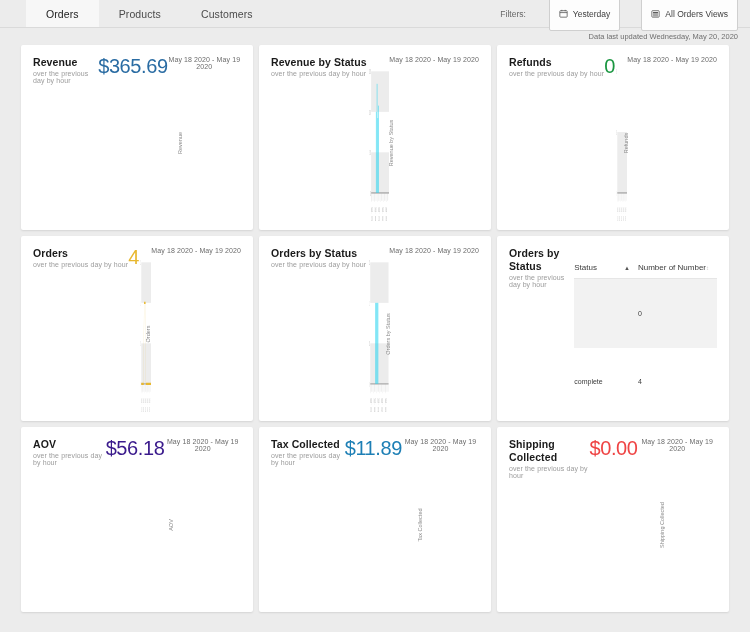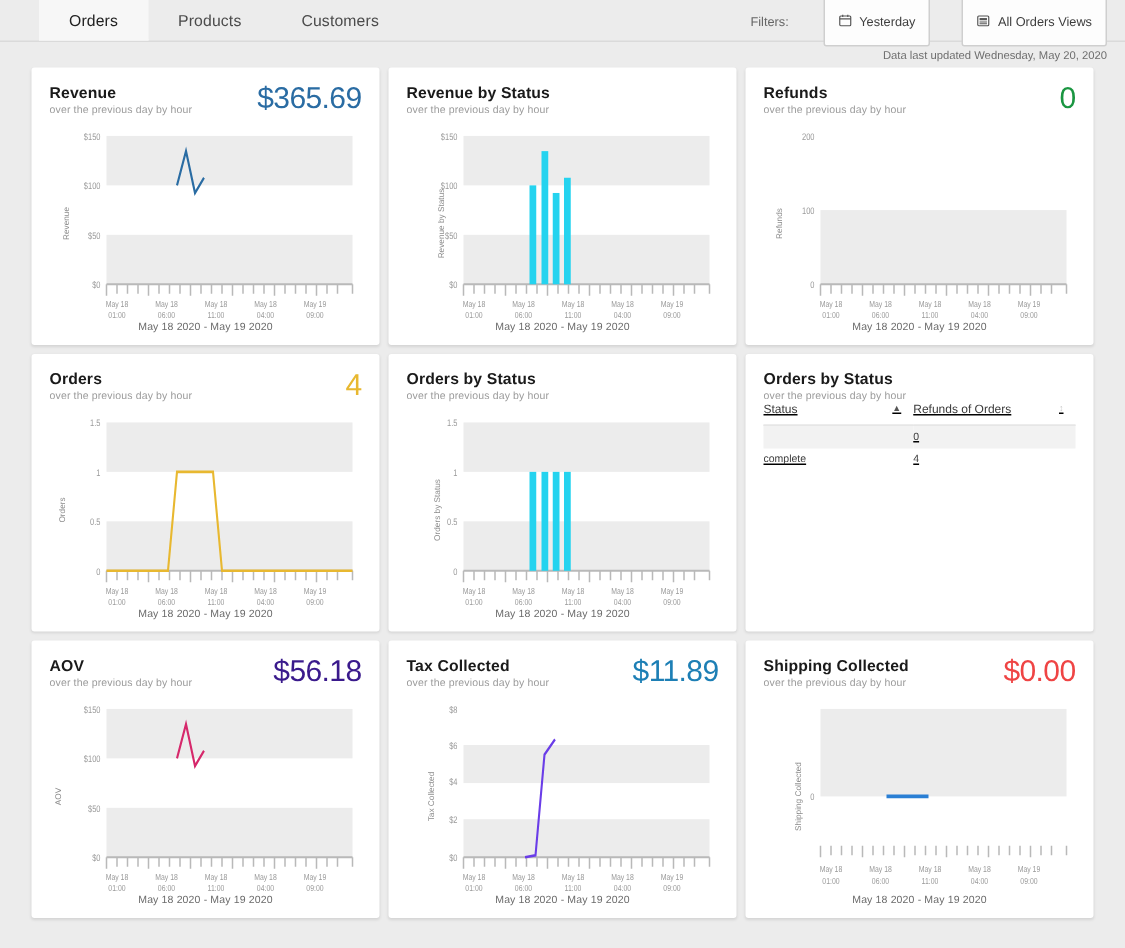--- a/index.html
+++ b/index.html
@@ -77,21 +77,21 @@
     gap: 6px 6px;
     padding: 0 12px;
     justify-content: center;
   }
   .card {
     background: #fff;
     border-radius: 2px;
     box-shadow: 0 1px 2px rgba(0,0,0,.10);
     padding: 11px 12px 6px 12px;
     display: flex;
-    flex-direction: column;
+    flex-direction: row;
     position: relative;
     overflow: hidden;
   }
   .card-head { display: flex; align-items: flex-start; justify-content: space-between; }
   .card-title {
     font-size: 10.5px;
     font-weight: bold;
     color: #1a1a1a;
     letter-spacing: .1px;
     line-height: 1.25;
@@ -124,21 +124,21 @@
   }
   .xrange {
     text-align: center;
     font-size: 7px;
     color: #6b6b6b;
     padding-bottom: 2px;
     letter-spacing: .1px;
   }
 
   
-  .tbl { width: 100%; border-collapse: collapse; margin-top: 0; text-decoration: underline; }
+  .tbl { width: 100%; border-collapse: collapse; margin-top: 16px; }
   .tbl th {
     font-size: 8px;
     font-weight: normal;
     color: #3b3b3b;
     text-align: left;
     padding: 0 0 6px 0;
     border-bottom: 1px solid #e6e6e6;
     white-space: nowrap;
   }
   .tbl td {
@@ -530,21 +530,21 @@
       <thead>
         <tr>
           <th class="col-status">
             <div class="th-inner">
               <span>Status</span>
               <span class="sort-caret">▲</span>
             </div>
           </th>
           <th>
             <div class="th-inner">
-              <span>Refunds of Orders</span>
+              <span>Number of Number</span>
               <span class="sort-caret dim">↕</span>
             </div>
           </th>
         </tr>
       </thead>
       <tbody>
         <tr class="alt">
           <td></td>
           <td class="td-num">0</td>
         </tr>

